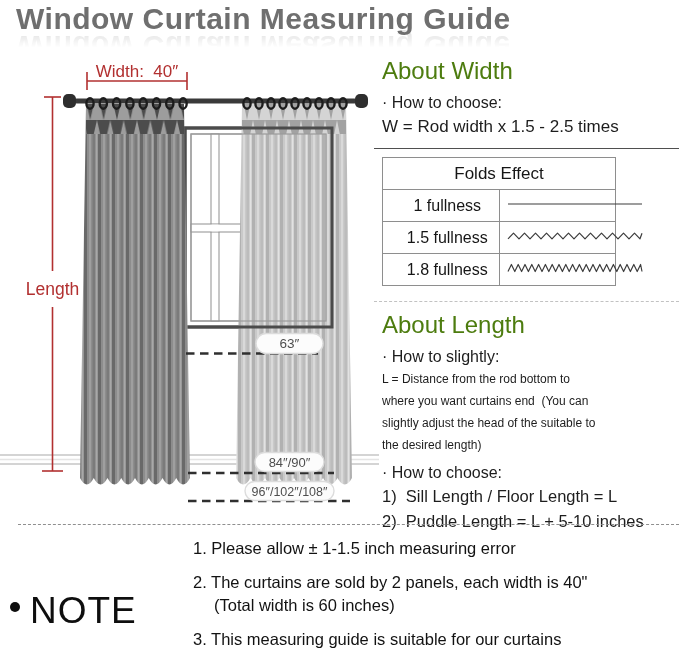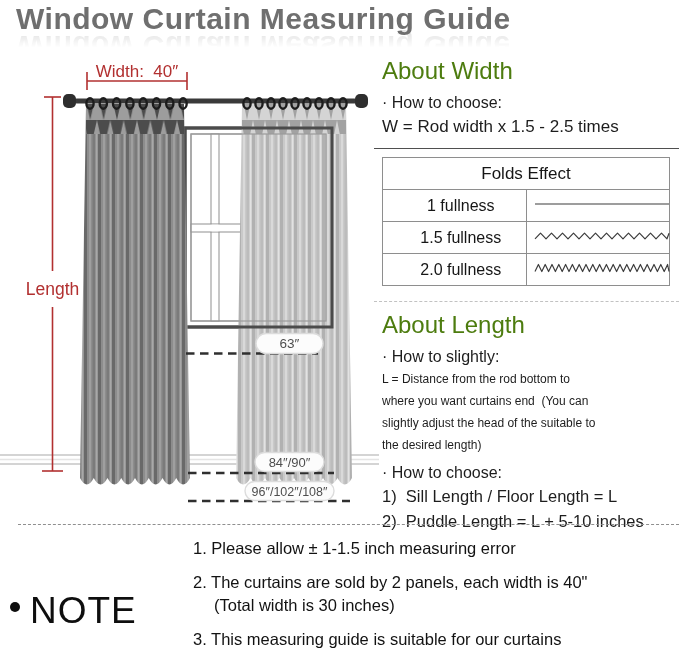--- a/index.html
+++ b/index.html
@@ -17,21 +17,21 @@
             mask-image:linear-gradient(to top, rgba(0,0,0,.9) 0%, transparent 55%);
   }
   
   .illustration{position:absolute;left:0;top:0;width:380px;height:520px;}
   
   .right-col{position:absolute;left:374px;top:57px;width:305px;}
   .right-col h2{font-size:24px;font-weight:normal;line-height:28px;margin:0 0 7px;color:#4d7c0f;padding-left:8px;}
   .hint{font-size:16px;line-height:22px;margin:0;padding-left:8px;white-space:pre-wrap;}
   .formula{font-size:17px;line-height:24px;margin:1px 0 0;padding-left:8px;white-space:pre-wrap;}
   .divider-solid{border-top:1.5px solid #4f4f4f;margin-top:9px;}
-  .folds-table{border-collapse:collapse;margin:8px 0 0 8px;width:288px;table-layout:fixed;}
+  .folds-table{border-collapse:collapse;margin:8px 0 0 8px;width:234px;table-layout:fixed;}
   .folds-table th,.folds-table td{border:1px solid #8e8e8e;text-align:center;vertical-align:middle;padding:0;}
   .folds-table th{height:31px;font-size:17px;font-weight:normal;color:#161616;}
   .folds-table td{height:31px;font-size:16px;color:#161616;}
   .folds-table td.label-col{width:128px;padding-left:13px;}
   .folds-table td.pattern-col{width:158px;}
   .divider-dashed{border-top:1px dashed #c2c2c2;margin-top:15px;}
   .about-length-h{margin-top:9px !important;}
   .measure-line{font-size:12px;line-height:22px;margin:0;padding-left:8px;white-space:pre-wrap;}
   .choose-option{font-size:16.5px;line-height:25px;margin:0;padding-left:8px;white-space:pre-wrap;}
   .mt6{margin-top:6px !important;}
@@ -197,21 +197,21 @@
       </tr>
       <tr>
         <td class="label-col">1.5 fullness</td>
         <td class="pattern-col">
           <svg width="150" height="18" viewBox="0 0 150 18">
               <polyline fill="none" stroke="#3d3d3d" stroke-width="1.2" stroke-linejoin="round" points="8,11.8 13.5,6.2 19,11.8 24.5,6.2 30,11.8 35.5,6.2 41,11.8 46.5,6.2 52,11.8 57.5,6.2 63,11.8 68.5,6.2 74,11.8 79.5,6.2 85,11.8 90.5,6.2 96,11.8 101.5,6.2 107,11.8 112.5,6.2 118,11.8 123.5,6.2 129,11.8 134.5,6.2 140,11.8 142,6.2"></polyline>
             </svg>
         </td>
       </tr>
       <tr>
-        <td class="label-col">2.0 fullness</td>
+        <td class="label-col">1.8 fullness</td>
         <td class="pattern-col">
           <svg width="150" height="18" viewBox="0 0 150 18">
               <polyline fill="none" stroke="#3d3d3d" stroke-width="1.2" stroke-linejoin="round" points="8,12.5 11.4,5.5 14.8,12.5 18.2,5.5 21.599999999999998,12.5 24.999999999999996,5.5 28.399999999999995,12.5 31.799999999999994,5.5 35.199999999999996,12.5 38.599999999999994,5.5 41.99999999999999,12.5 45.39999999999999,5.5 48.79999999999999,12.5 52.19999999999999,5.5 55.59999999999999,12.5 58.999999999999986,5.5 62.399999999999984,12.5 65.79999999999998,5.5 69.19999999999999,12.5 72.6,5.5 76,12.5 79.4,5.5 82.80000000000001,12.5 86.20000000000002,5.5 89.60000000000002,12.5 93.00000000000003,5.5 96.40000000000003,12.5 99.80000000000004,5.5 103.20000000000005,12.5 106.60000000000005,5.5 110.00000000000006,12.5 113.40000000000006,5.5 116.80000000000007,12.5 120.20000000000007,5.5 123.60000000000008,12.5 127.00000000000009,5.5 130.4000000000001,12.5 133.8000000000001,5.5 137.2000000000001,12.5 140.6000000000001,5.5 142,12.5"></polyline>
             </svg>
         </td>
       </tr>
     </tbody>
   </table>
 
   <div class="divider-dashed"></div>
@@ -234,19 +234,19 @@
   <span class="note-word">NOTE</span>
 </div>
 
 <div class="note-list">
   <div class="note-item">
     <span>1. Please allow ± 1-1.5 inch measuring error</span>
     <div class="note-sub"></div>
   </div>
   <div class="note-item">
     <span>2. The curtains are sold by 2 panels, each width is 40"</span>
-    <div class="note-sub">(Total width is 30 inches)</div>
+    <div class="note-sub">(Total width is 60 inches)</div>
   </div>
   <div class="note-item">
     <span>3. This measuring guide is suitable for our curtains</span>
     <div class="note-sub"></div>
   </div>
 </div>
 
 </body></html>

